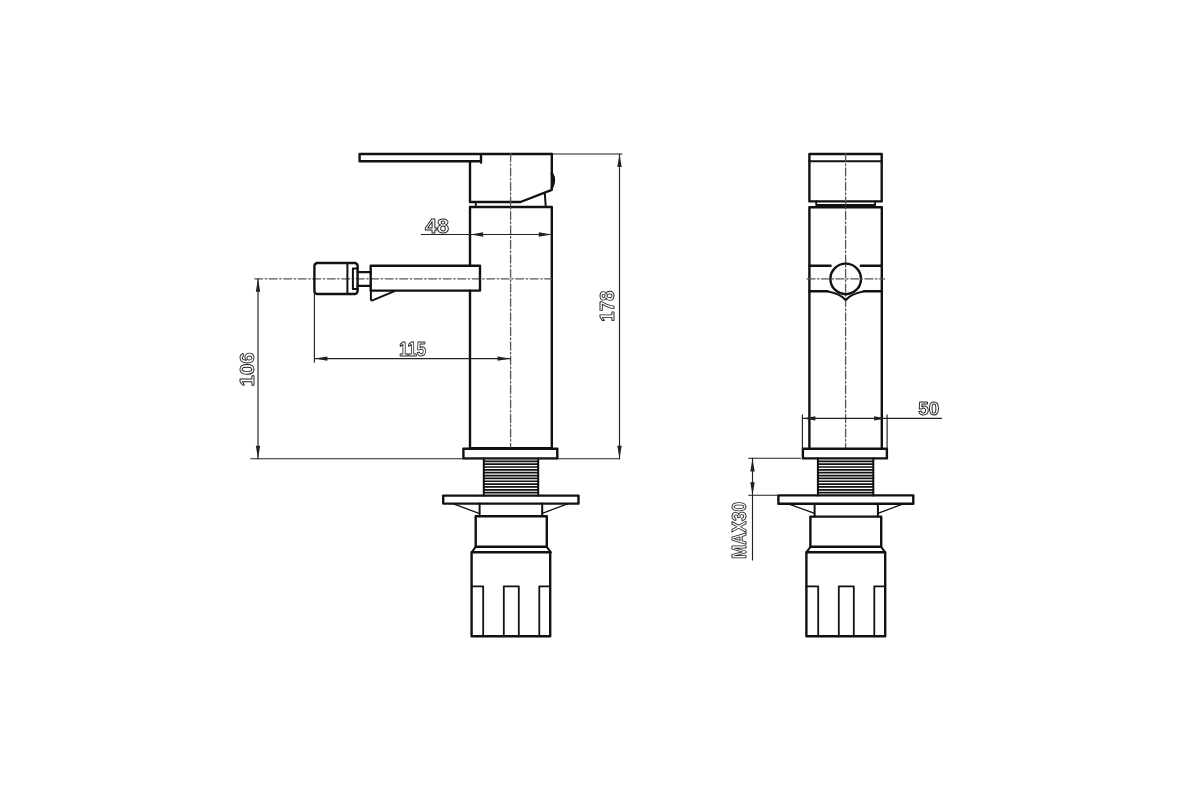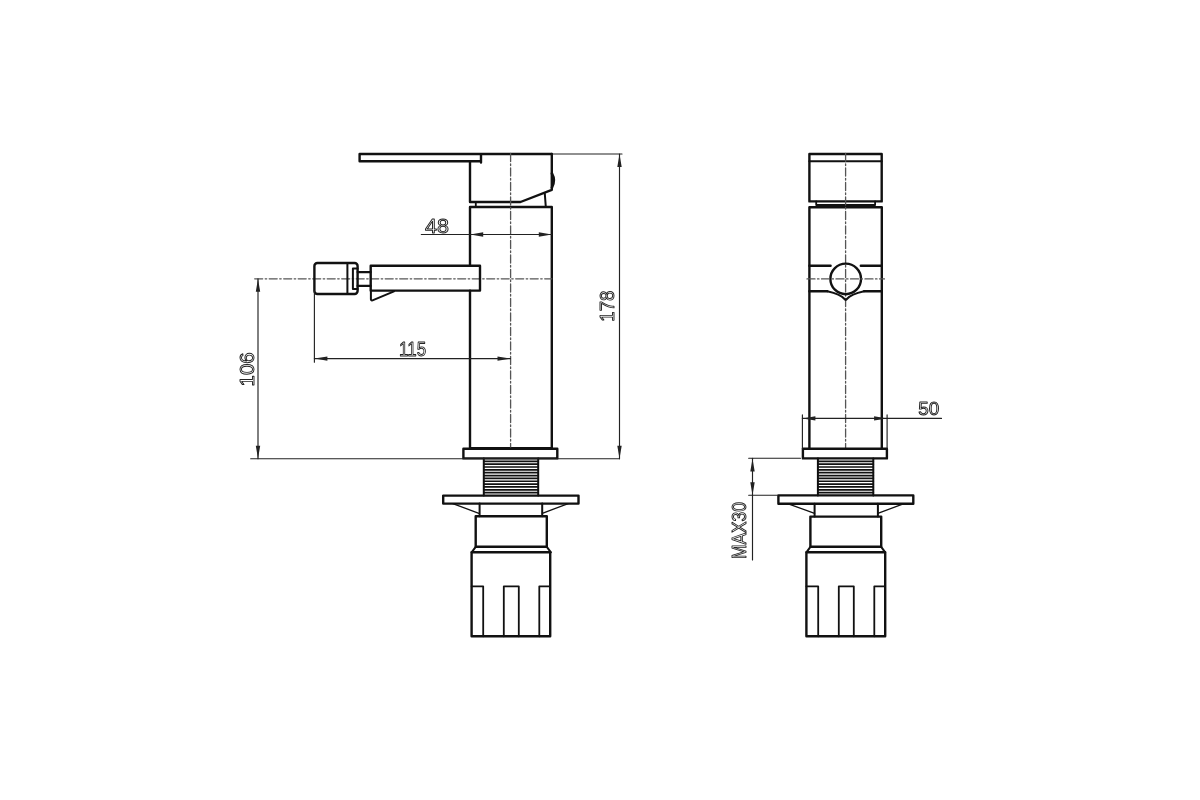--- a/index.html
+++ b/index.html
@@ -1,17 +1,17 @@
 <!DOCTYPE html>
 <html><head>
 <meta charset="utf-8">
 <title>Bidet mixer technical drawing</title>
 <style>
   html,body{margin:0;padding:0;background:#ffffff;}
-  .page{width:1200px;height:800px;background:#ffffff;position:relative;overflow:hidden;}
+  .page{width:1200px;height:800px;background:#ffffff;position:relative;overflow:hidden;font-weight:bold;}
   svg{position:absolute;left:0;top:0;}
   text{font-family:"Liberation Sans", sans-serif;fill:none;stroke:#222222;stroke-width:0.95;}
 </style>
 </head>
 <body>
 <div class="page">
 <svg width="1200" height="800" viewBox="0 0 1200 800">
 <g fill="none" stroke="#111111" stroke-width="2.4" stroke-linecap="round" stroke-linejoin="round">
 
   <g>

